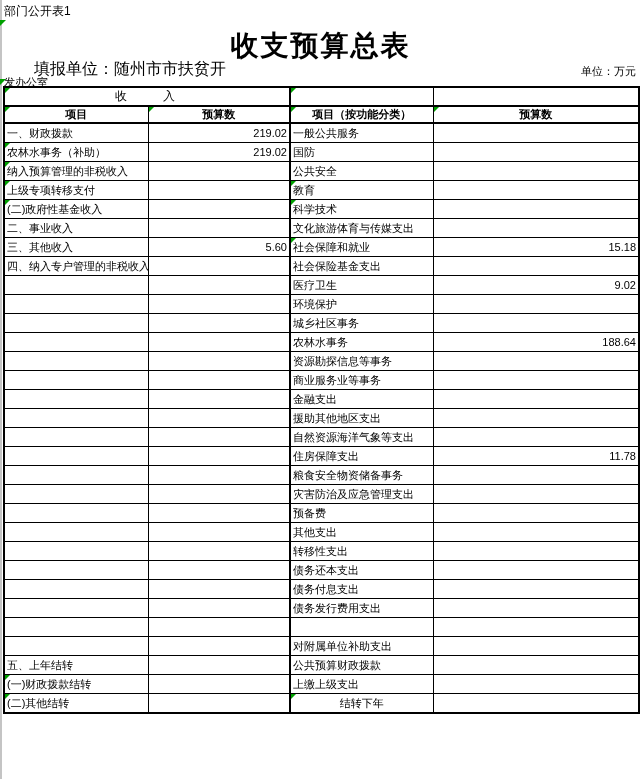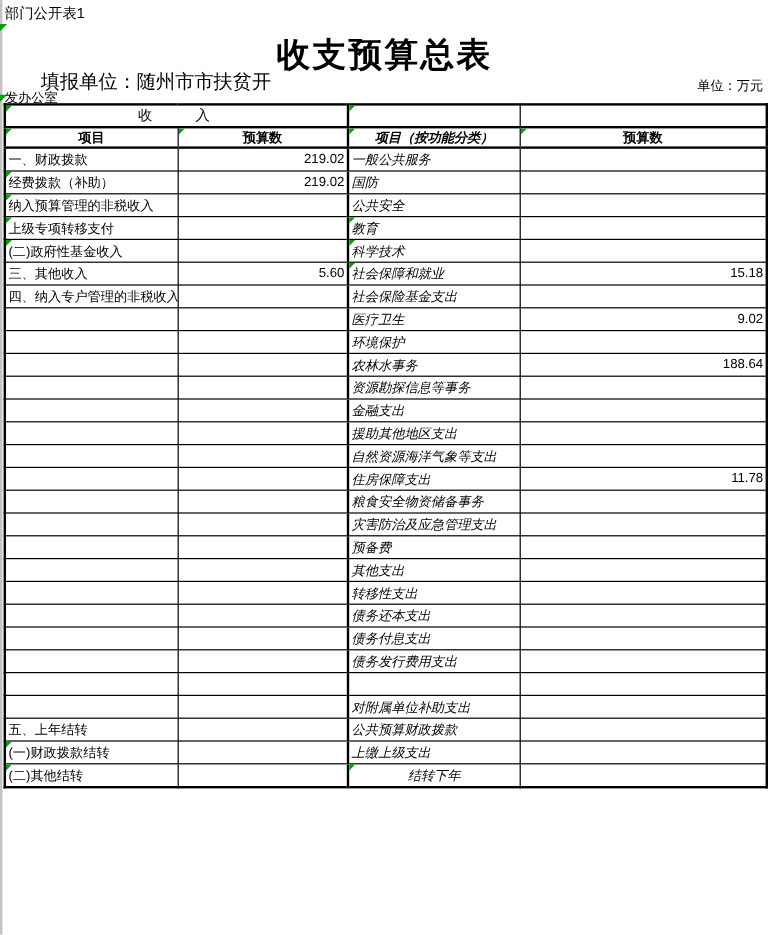--- a/index.html
+++ b/index.html
@@ -15,21 +15,21 @@
   .unit-note{position:absolute;right:6px;top:64px;font-size:11px;}
   .green-marker{position:absolute;width:0;height:0;
                 border-top:6px solid #00a000;border-right:6px solid transparent;}
   table.budget{position:absolute;left:3px;top:86px;width:635px;border-collapse:collapse;
                table-layout:fixed;border:2px solid #000;font-size:11px;background:#fff;}
   table.budget td,table.budget th{border:1px solid #000;padding:0 2px;overflow:hidden;
                white-space:nowrap;height:18px;font-weight:normal;position:relative;}
   tr.hr1 td{height:13px;border-bottom:2px solid #000;margin-top:28px;}
   tr.hr2 th{height:15px;border-bottom:2px solid #000;font-weight:bold;text-align:center;}
   .sec{font-weight:bold;text-align:center;font-size:12px;letter-spacing:4px;}
-  .divl{border-left:2px solid #000 !important;font-style:italic;}
+  .divl{border-left:2px solid #000 !important;}
   .lbl{text-align:left;padding-left:4px;}
   .ind1{padding-left:9px;}
   .ind2{padding-left:26px;}
   .num{text-align:right;padding-right:3px;}
   .ctr{text-align:center;font-weight:bold;padding-left:2px;}
   .tri::before{content:"";position:absolute;top:0;left:0;width:0;height:0;
                border-top:5px solid #00a000;border-right:5px solid transparent;}
 </style>
 </head>
 <body>
@@ -66,41 +66,47 @@
       </tr>
     </thead>
     <tbody>
         <tr>
           <td class="lbl">一、财政拨款</td>
           <td class="num">219.02</td>
           <td class="lbl divl">一般公共服务</td>
           <td class="num"></td>
         </tr>
         <tr>
-          <td class="lbl ind2 tri">经费拨款（补助）</td>
+          <td class="lbl ind2 tri">农林水事务（补助）</td>
           <td class="num">219.02</td>
           <td class="lbl divl">国防</td>
           <td class="num"></td>
         </tr>
         <tr>
           <td class="lbl ind2 tri">纳入预算管理的非税收入</td>
           <td class="num"></td>
           <td class="lbl divl">公共安全</td>
           <td class="num"></td>
         </tr>
         <tr>
           <td class="lbl ind2 tri">上级专项转移支付</td>
           <td class="num"></td>
           <td class="lbl divl tri">教育</td>
           <td class="num"></td>
         </tr>
         <tr>
           <td class="lbl ind1 tri">(二)政府性基金收入</td>
           <td class="num"></td>
           <td class="lbl divl tri">科学技术</td>
+          <td class="num"></td>
+        </tr>
+        <tr>
+          <td class="lbl">二、事业收入</td>
+          <td class="num"></td>
+          <td class="lbl divl">文化旅游体育与传媒支出</td>
           <td class="num"></td>
         </tr>
         <tr>
           <td class="lbl">三、其他收入</td>
           <td class="num">5.60</td>
           <td class="lbl divl tri">社会保障和就业</td>
           <td class="num">15.18</td>
         </tr>
         <tr>
           <td class="lbl">四、纳入专户管理的非税收入</td>
@@ -116,27 +122,39 @@
         </tr>
         <tr>
           <td class="lbl"></td>
           <td class="num"></td>
           <td class="lbl divl">环境保护</td>
           <td class="num"></td>
         </tr>
         <tr>
           <td class="lbl"></td>
           <td class="num"></td>
+          <td class="lbl divl">城乡社区事务</td>
+          <td class="num"></td>
+        </tr>
+        <tr>
+          <td class="lbl"></td>
+          <td class="num"></td>
           <td class="lbl divl">农林水事务</td>
           <td class="num">188.64</td>
         </tr>
         <tr>
           <td class="lbl"></td>
           <td class="num"></td>
           <td class="lbl divl">资源勘探信息等事务</td>
+          <td class="num"></td>
+        </tr>
+        <tr>
+          <td class="lbl"></td>
+          <td class="num"></td>
+          <td class="lbl divl">商业服务业等事务</td>
           <td class="num"></td>
         </tr>
         <tr>
           <td class="lbl"></td>
           <td class="num"></td>
           <td class="lbl divl">金融支出</td>
           <td class="num"></td>
         </tr>
         <tr>
           <td class="lbl"></td>

